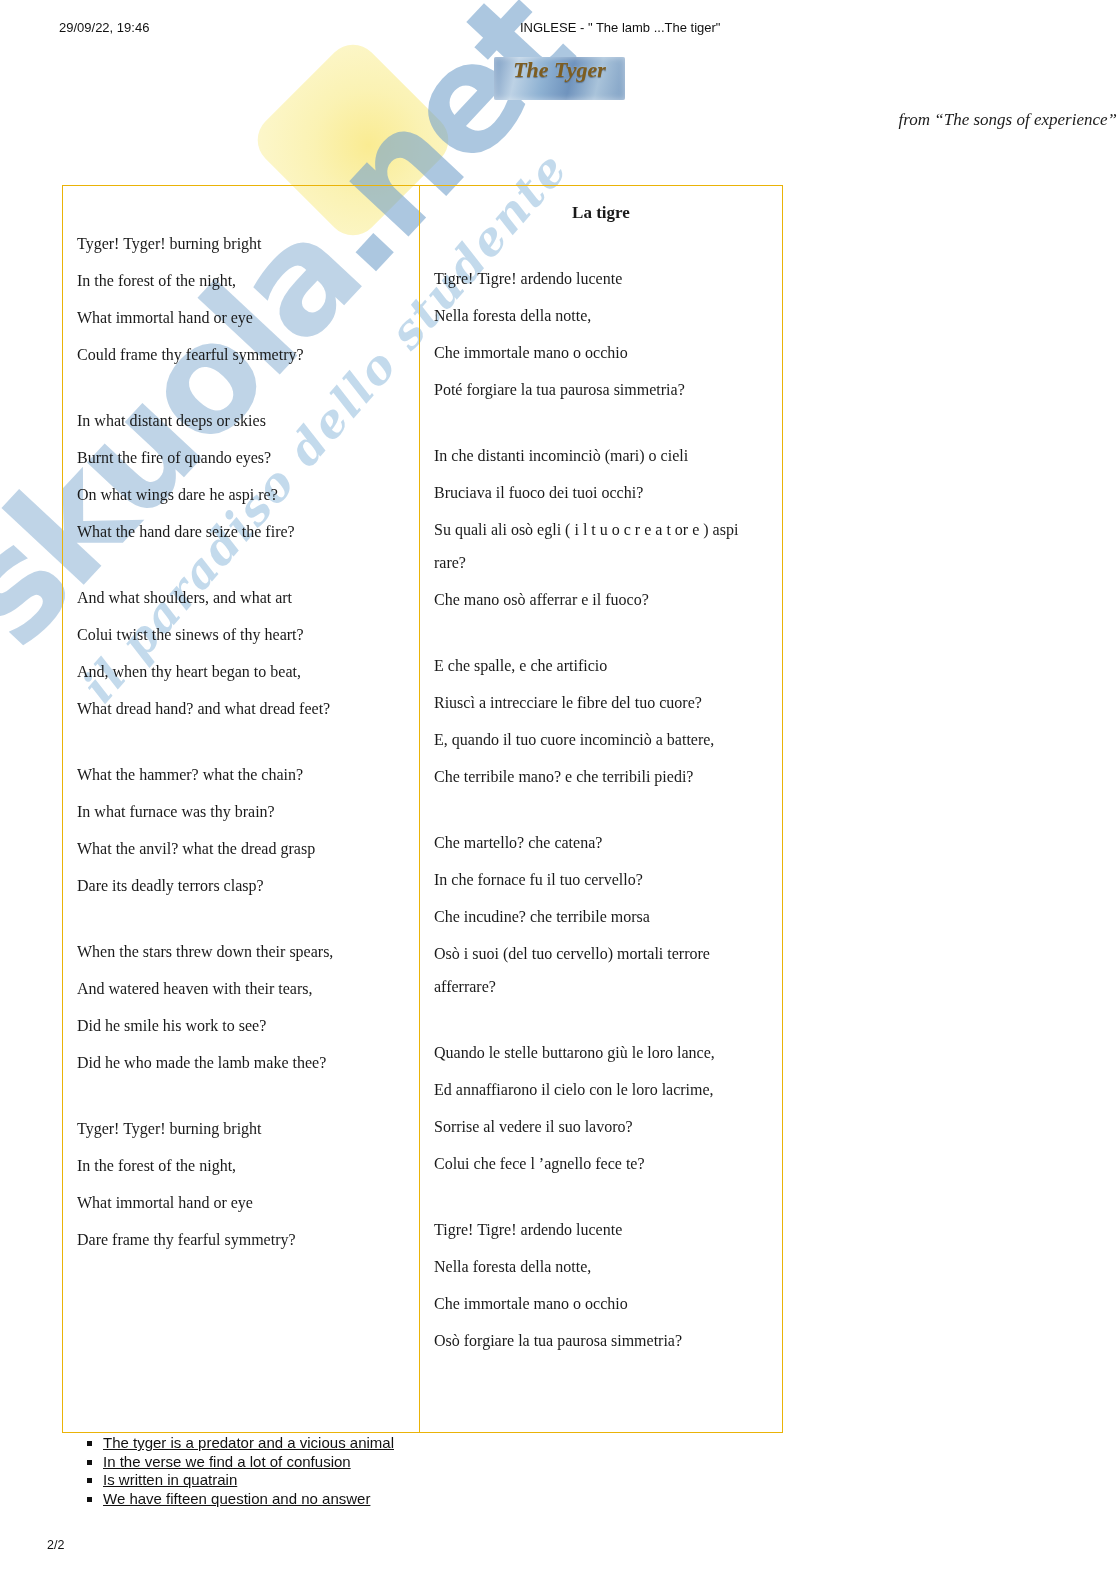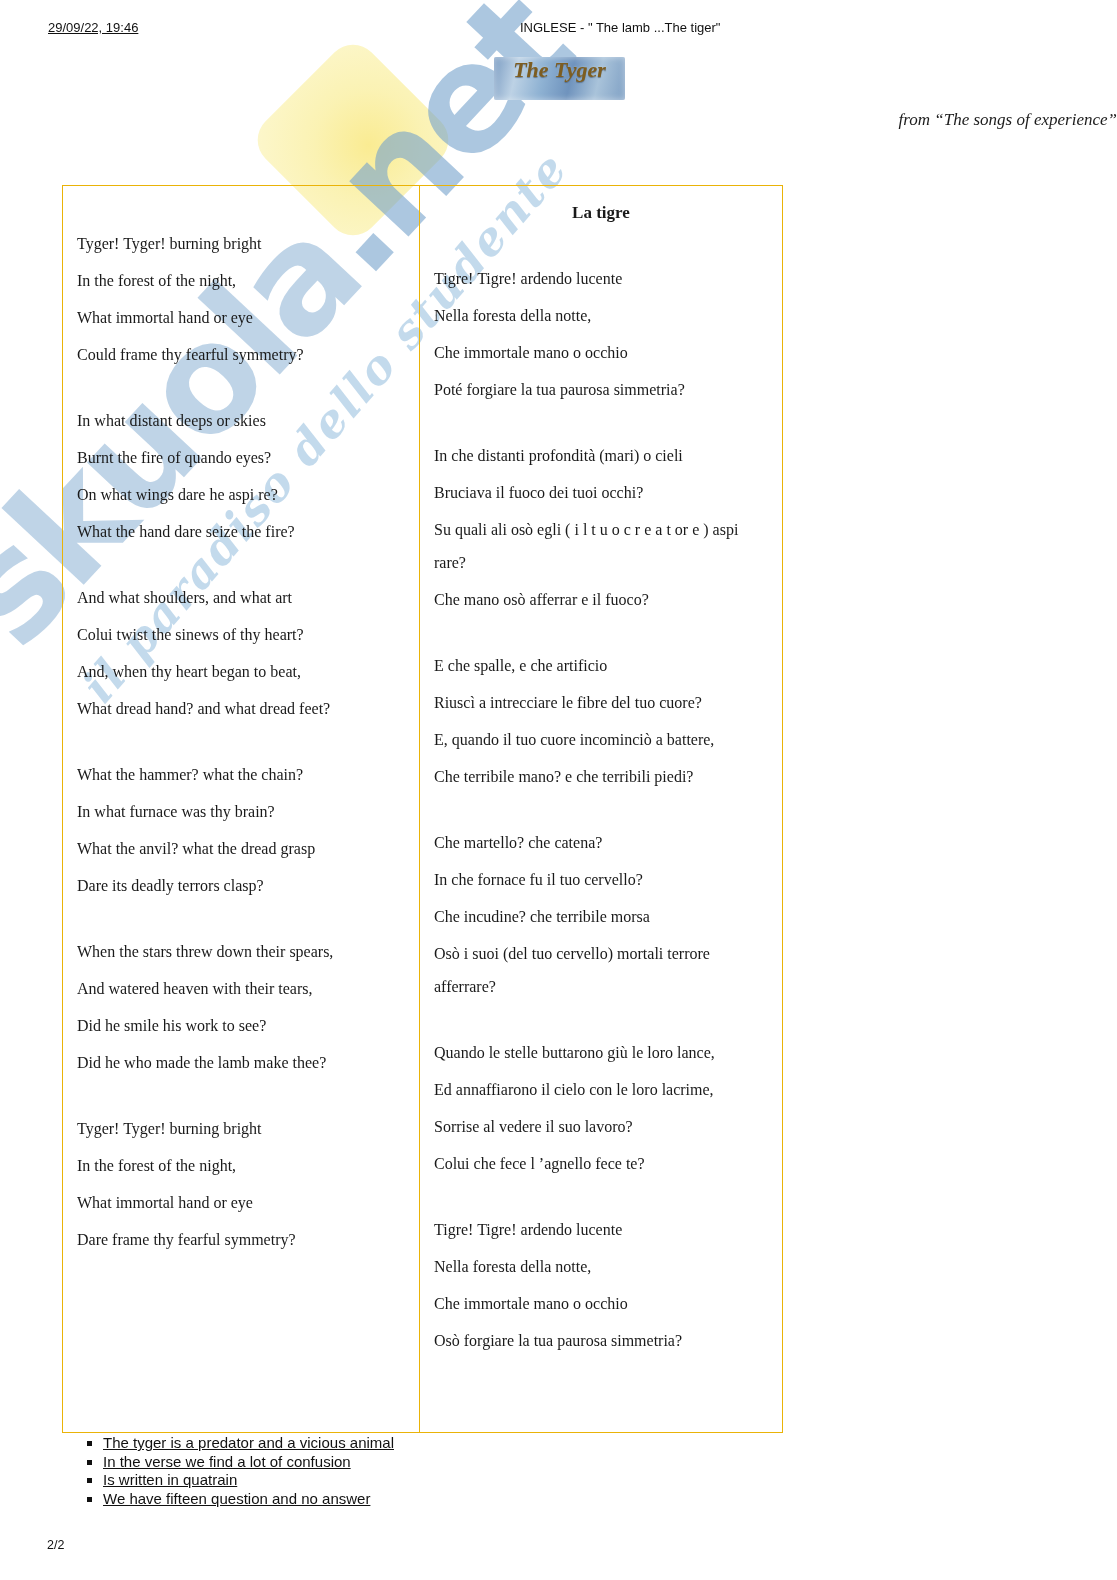--- a/index.html
+++ b/index.html
@@ -22,21 +22,21 @@
   .wm-word{color:rgba(138,177,212,0.55);}
   .wm-net{color:rgba(116,162,204,0.60);}
   .wm-tagline{
     position:absolute;left:92px;top:668px;transform:rotate(-49deg);transform-origin:0 50%;
     font-family:"DejaVu Serif",serif;font-style:italic;font-weight:bold;font-size:46px;
     color:rgba(158,195,224,0.62);white-space:nowrap;letter-spacing:2px;
   }
   
   .page-header{position:absolute;left:0;top:20px;width:100%;z-index:2;
     font-family:"Liberation Sans",sans-serif;font-size:13px;color:#111;}
-  .datetime{position:absolute;left:48px;top:0;text-decoration:underline;}
+  .datetime{position:absolute;left:59px;top:0;}
   .doc-title{position:absolute;left:520px;top:0;}
   
   .plate{
     position:absolute;left:494px;top:57px;width:131px;height:43px;z-index:2;
     background:linear-gradient(103deg,#7c9dc3 0%,#bdd2e5 18%,#8fb2d3 38%,#6f93bd 58%,#a9c3da 78%,#7fa0c4 100%);
     display:flex;align-items:flex-start;justify-content:center;border-radius:2px;
     box-shadow:inset 0 0 6px rgba(255,255,255,.5);
   }
   .plate-text{
     font-family:"Liberation Serif",serif;font-style:italic;font-weight:bold;font-size:22px;
@@ -137,21 +137,21 @@
     </td>
     <td class="col-it">
       <div class="poem-heading">La tigre</div>
       <div class="stanza">
         <p>Tigre! Tigre! ardendo lucente</p>
         <p>Nella foresta della notte,</p>
         <p>Che immortale mano o occhio</p>
         <p>Poté forgiare la tua paurosa simmetria?</p>
       </div>
       <div class="stanza">
-        <p>In che distanti profondità (mari) o cieli</p>
+        <p>In che distanti incominciò (mari) o cieli</p>
         <p>Bruciava il fuoco dei tuoi occhi?</p>
         <p>Su quali ali osò egli ( i l t u o c r e a t or e ) aspi rare?</p>
         <p>Che mano osò afferrar e il fuoco?</p>
       </div>
       <div class="stanza">
         <p>E che spalle, e che artificio</p>
         <p>Riuscì a intrecciare le fibre del tuo cuore?</p>
         <p>E, quando il tuo cuore incominciò a battere,</p>
         <p>Che terribile mano? e che terribili piedi?</p>
       </div>

